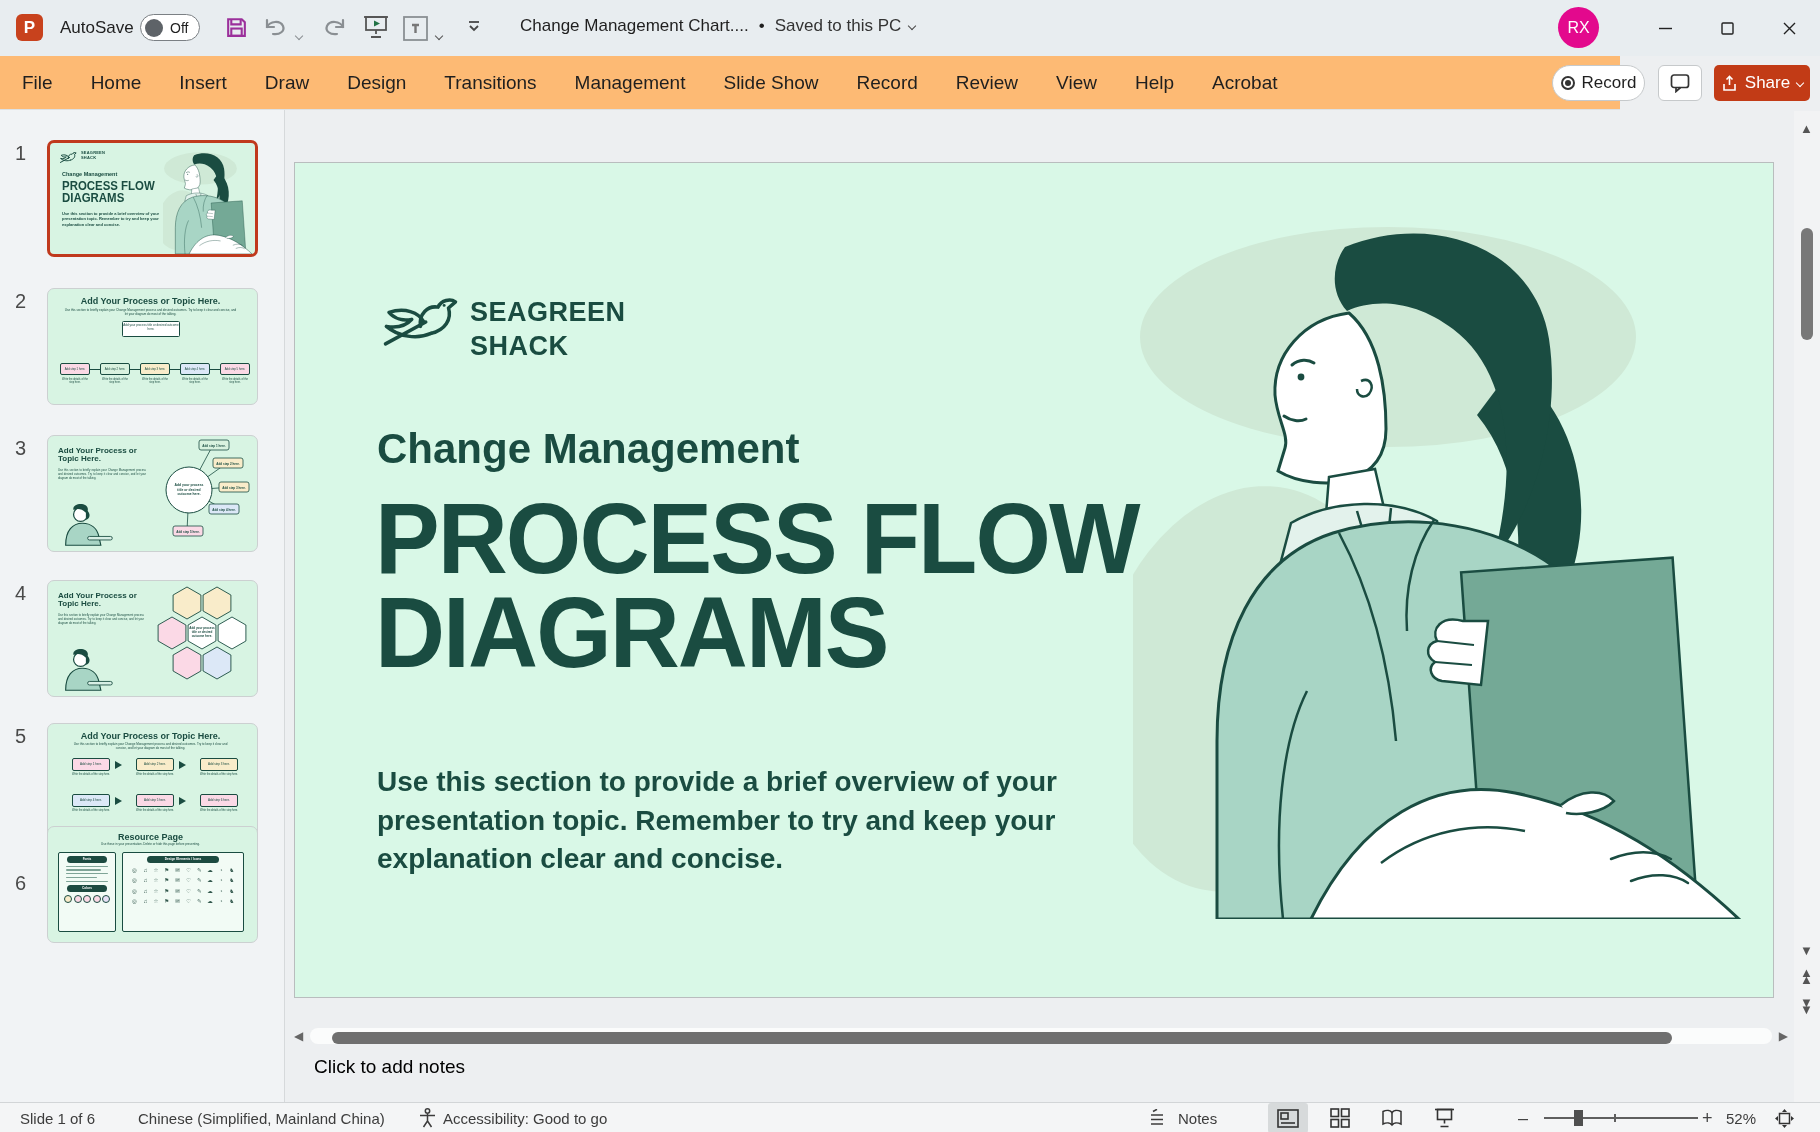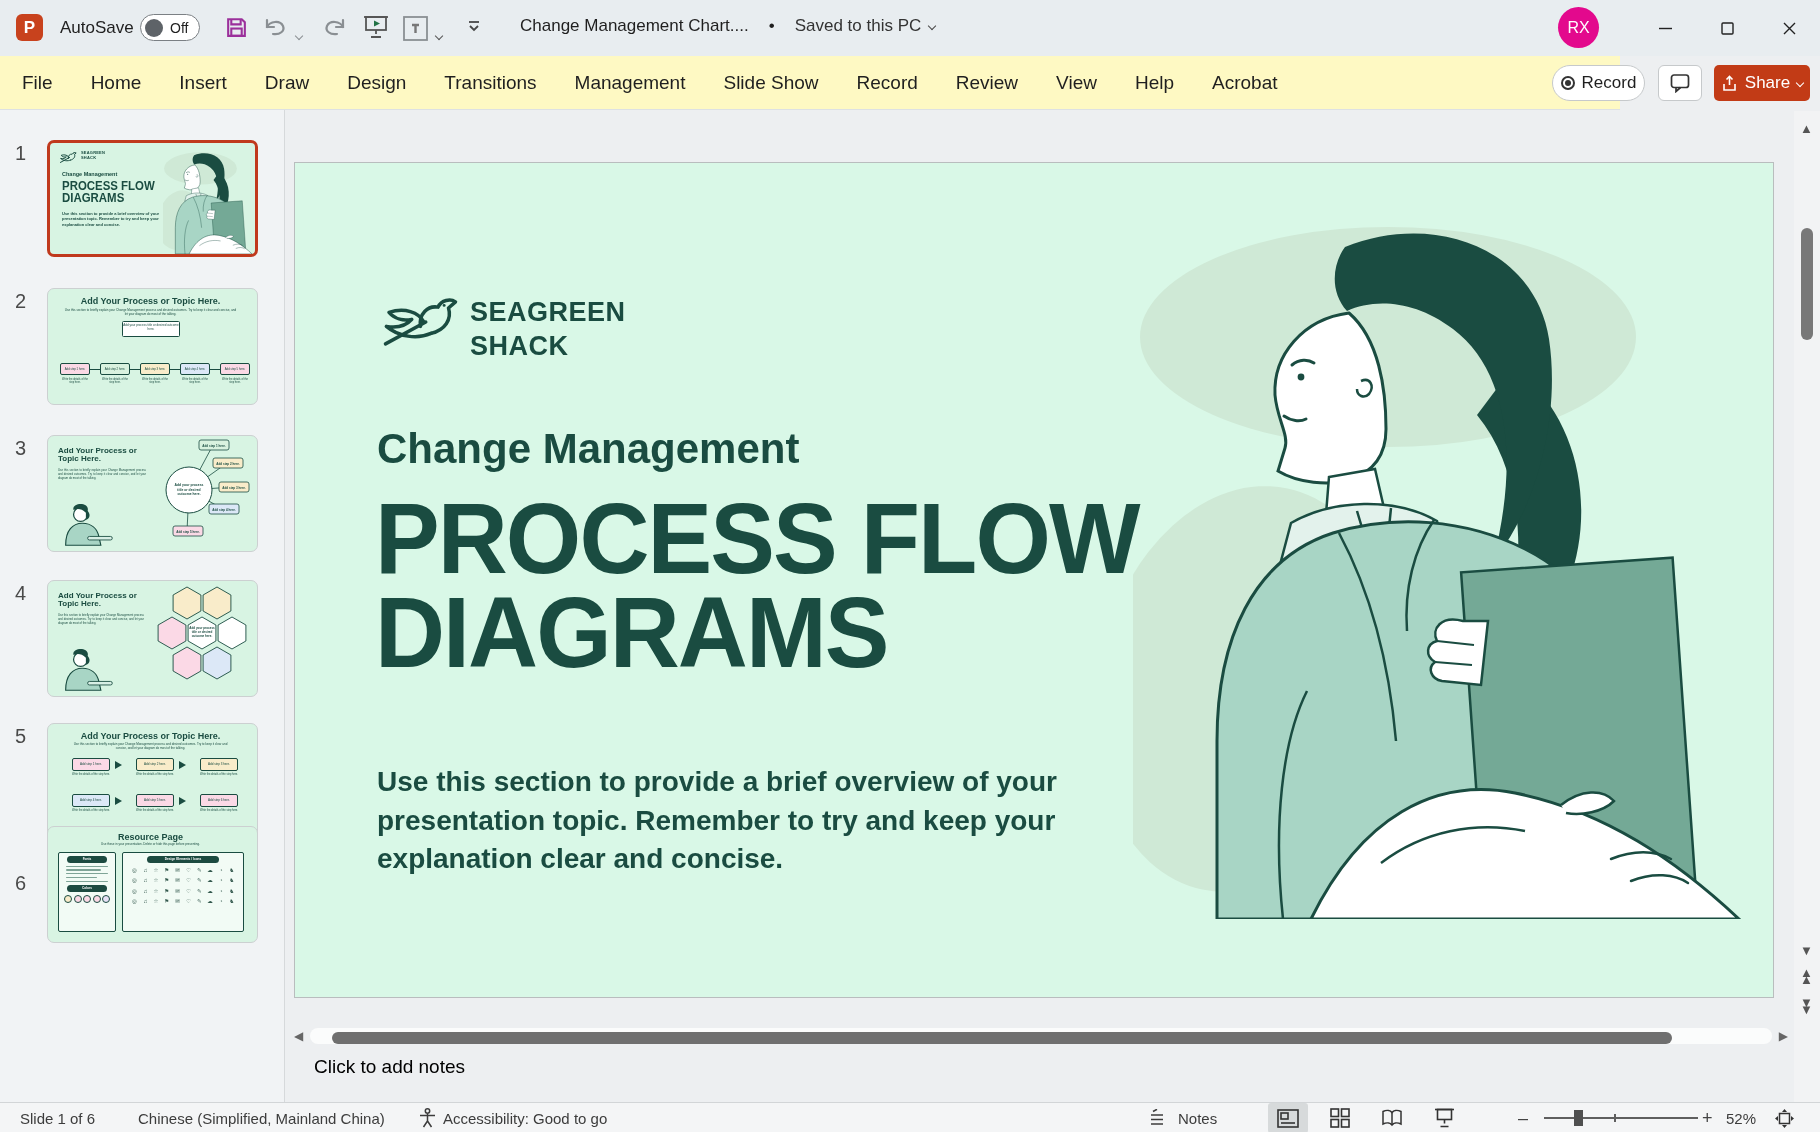--- a/index.html
+++ b/index.html
@@ -15,33 +15,33 @@
              display:flex; align-items:center; justify-content:center; }
   .autosave-label { left:60px; top:18px; font-size:17px; color:#1f1f1f; }
   .toggle { left:140px; top:14px; width:60px; height:27px; border:1.5px solid #7b8084; border-radius:14px;
             background:#fff; display:flex; align-items:center; }
   .toggle .knob { width:18px; height:18px; border-radius:50%; background:#5e6368; margin-left:4px; }
   .toggle .state { font-size:14px; color:#1f1f1f; margin-left:7px; }
   .qat-btn { display:flex; align-items:center; justify-content:center; }
   .chev { width:8px; height:8px; border-right:1.8px solid #474747; border-bottom:1.8px solid #474747;
           transform:rotate(45deg); display:inline-block; }
   .chev.sm { width:6px; height:6px; }
-  .doc-title-wrap { left:520px; top:16px; display:flex; align-items:center; gap:20px; font-size:17px; color:#1f1f1f; }
+  .doc-title-wrap { left:520px; top:16px; display:flex; align-items:center; gap:10px; font-size:17px; color:#1f1f1f; }
   .doc-status { color:#333; display:flex; align-items:center; gap:8px; }
   .search-box { left:990px; top:8px; width:492px; height:40px; background:#fff; border:1px solid #d3d7da;
                 border-radius:4px; display:flex; align-items:center; padding:0 14px; gap:14px; }
   .search-box input { border:none; outline:none; font-size:17px; color:#444; width:380px; background:transparent;
                       font-family:"Liberation Sans","DejaVu Sans",sans-serif; }
   .search-box input::placeholder { color:#5f6c75; }
   .avatar { left:1558px; top:7px; width:41px; height:41px; border-radius:50%; background:#e3098d; color:#fff;
             font-size:16px; display:flex; align-items:center; justify-content:center; }
   .winbtn { top:0; width:62px; height:56px; display:flex; align-items:center; justify-content:center; }
 
   
-  .menubar { position:absolute; left:0; top:56px; width:1620px; height:54px; background:#fef9c3;
+  .menubar { position:absolute; left:0; top:56px; width:1620px; height:54px; background:#fdba74;
              border-bottom:1px solid #dde1e3; }
   .menu-items { position:absolute; left:22px; top:0; height:54px; display:flex; align-items:center; gap:38px; }
   .menu-item { font-size:19px; color:#1f1f1f; cursor:default; white-space:nowrap; }
   .record-btn { position:absolute; left:1552px; top:9px; width:93px; height:36px; background:#fff;
                 border:1px solid #c6c9cb; border-radius:18px; display:flex; align-items:center;
                 justify-content:center; gap:7px; font-size:17px; color:#1f1f1f; }
   .rec-dot { width:14px; height:14px; border:2px solid #333; border-radius:50%; display:flex; align-items:center; justify-content:center; }
   .rec-dot i { width:6px; height:6px; background:#333; border-radius:50%; }
   .comment-btn { position:absolute; left:1658px; top:9px; width:44px; height:36px; background:#fff;
                  border:1px solid #c6c9cb; border-radius:6px; display:flex; align-items:center; justify-content:center; }

